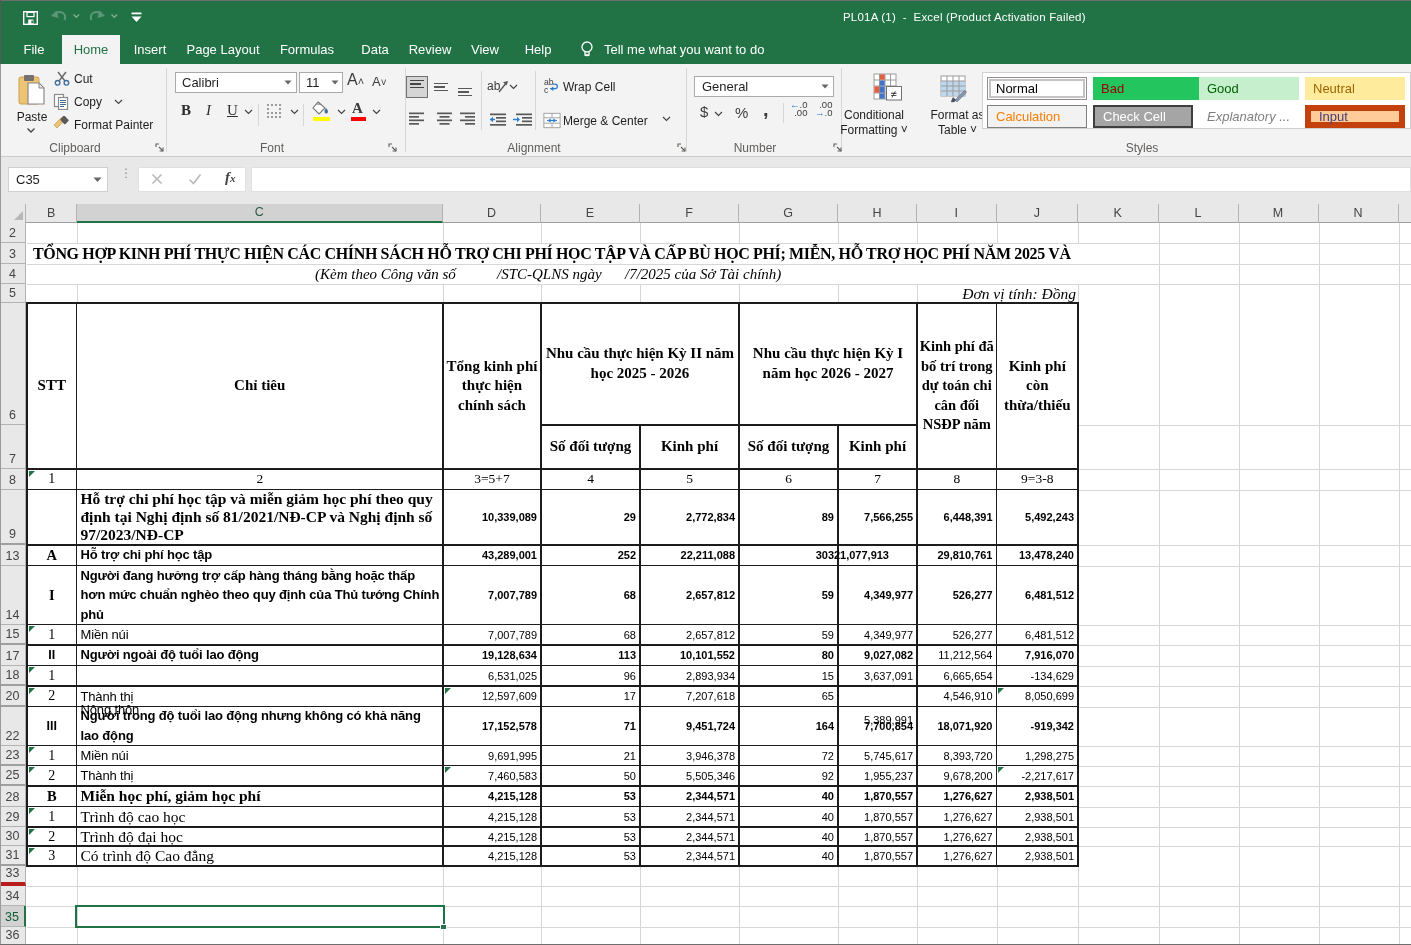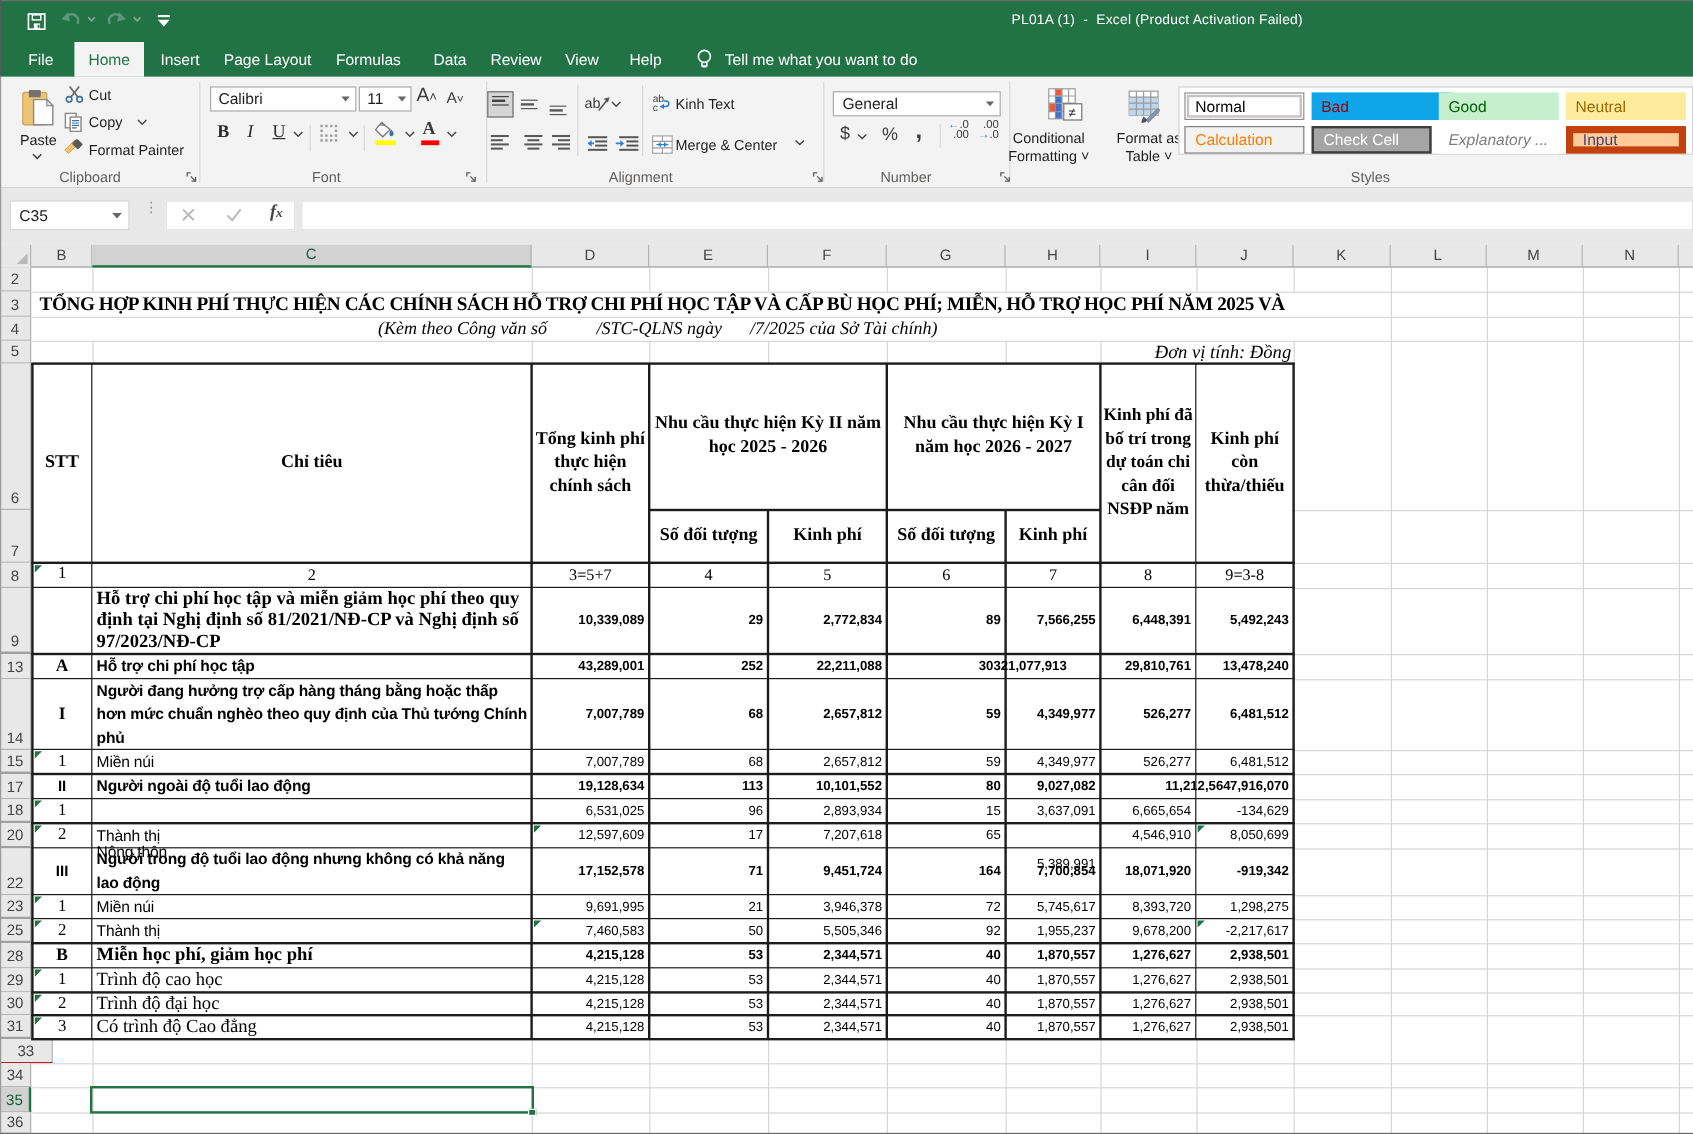--- a/index.html
+++ b/index.html
@@ -206,21 +206,21 @@
 <svg class="a" style="left:509px;top:84px" width="9" height="6" viewBox="0 0 9 6">
       <path d="M 1 1 l 3.5 3.5 L 8 1" stroke="#444" fill="none" stroke-width="1.2"></path>
     </svg>
 <div class="a" style="left:535px;top:71px;width:1px;height:59px;background:#d8d7d6"></div>
 <svg class="a" style="left:543px;top:77px" width="18" height="18" viewBox="0 0 20 20">
 <text x="1" y="8.5" font-size="9.5" fill="#3b3b3b">ab</text>
       <text x="1" y="17.5" font-size="9.5" fill="#3b3b3b">c</text>
 <path d="M 8 13 l 5 0 q 3 0 3 -2.5 q 0 -2.5 -3 -2.5 l -2 0" stroke="#2b7cd3" stroke-width="1.3" fill="none"></path>
 <path d="M 11.5 10.5 l -3.5 2.5 l 3.5 2.5 z" fill="#2b7cd3"></path>
     </svg>
-<div class="a" style="left:563px;top:80px;font-size:12px;color:#1e1e1e">Kinh Text</div>
+<div class="a" style="left:563px;top:80px;font-size:12px;color:#1e1e1e">Wrap Cell</div>
 <svg class="a" style="left:406px;top:109px" width="22" height="20" viewBox="0 0 22 20">
       <rect x="3" y="3.5" width="15" height="1.7" fill="#595959"></rect>
       <rect x="3" y="7" width="10" height="1.7" fill="#595959"></rect>
       <rect x="3" y="10.5" width="15" height="1.7" fill="#595959"></rect>
       <rect x="3" y="14" width="10" height="1.7" fill="#595959"></rect>
     </svg>
 <svg class="a" style="left:434px;top:109px" width="22" height="20" viewBox="0 0 22 20">
       <rect x="3" y="3.5" width="15" height="1.7" fill="#595959"></rect>
       <rect x="5.5" y="7" width="10" height="1.7" fill="#595959"></rect>
       <rect x="3" y="10.5" width="15" height="1.7" fill="#595959"></rect>
@@ -292,21 +292,21 @@
 <rect x="2" y="2" width="24" height="20" fill="#fff" stroke="#9b9b9b"></rect>
 <rect x="2" y="7" width="24" height="15" fill="#bdd7ee"></rect>
 <path d="M 2 7 l 24 0 M 2 12 l 24 0 M 2 17 l 24 0 M 8 2 l 0 20 M 14 2 l 0 20 M 20 2 l 0 20" stroke="#9b9b9b" fill="none"></path>
 <path d="M 16 26 l 8 -8 q 2 -2 3 -1 q 1 1 -1 3 l -8 8 z" fill="#8496b0" stroke="#767171" stroke-width=".6"></path>
 <path d="M 12 28 q 4 1 5 -2 l -3 -3 q -2 4 -2 5" fill="#44546a"></path>
     </svg>
 <div class="a ctr" style="left:925px;top:108px;width:65px;height:14px;font-size:12px;color:#1e1e1e">Format as</div>
 <div class="a ctr" style="left:925px;top:123px;width:65px;height:14px;font-size:12px;color:#1e1e1e">Table ˅</div>
 <div class="a" style="left:982px;top:72px;width:429px;height:57px;background:#fff;border:1px solid #d0d0d0"></div>
 <div class="a vctr" style="left:987px;top:77px;width:100px;height:23px;background:#fff;color:#000;font-size:13px;border:1px solid #948e8e;outline:2px solid #c6c3c3;outline-offset:-4px;padding-left:8px">Normal</div>
-<div class="a vctr" style="left:1093px;top:77px;width:116px;height:23px;background:#0ea5e9;color:#9c0006;font-size:13px;padding-left:8px">Bad</div>
+<div class="a vctr" style="left:1093px;top:77px;width:116px;height:23px;background:#22c55e;color:#9c0006;font-size:13px;padding-left:8px">Bad</div>
 <div class="a vctr" style="left:1199px;top:77px;width:100px;height:23px;background:#c6efce;color:#006100;font-size:13px;padding-left:8px">Good</div>
 <div class="a vctr" style="left:1305px;top:77px;width:100px;height:23px;background:#ffeb9c;color:#9c6500;font-size:13px;padding-left:8px">Neutral</div>
 <div class="a vctr" style="left:987px;top:105px;width:100px;height:23px;background:#f2f2f2;color:#fa7d00;font-size:13px;border:1px solid #7f7f7f;padding-left:8px">Calculation</div>
 <div class="a vctr" style="left:1093px;top:105px;width:100px;height:23px;background:#a5a5a5;color:#fff;font-size:13px;border:2px solid #3f3f3f;padding-left:8px">Check Cell</div>
 <div class="a vctr" style="left:1199px;top:105px;width:100px;height:23px;background:#fff;color:#7f7f7f;font-size:13px;font-style:italic;padding-left:8px">Explanatory ...</div>
 <div class="a vctr" style="left:1305px;top:105px;width:100px;height:23px;background:#ffcc99;color:#3f3f76;font-size:13px;border:6px solid #c2410c;padding-left:8px">Input</div>
 <div class="a" style="left:0px;top:157px;width:1411px;height:47px;background:#e8e8e8"></div>
 <div class="a" style="left:8px;top:167px;width:100px;height:25px;background:#fff;border:1px solid #d0d0d0;font-size:13px;color:#1e1e1e;padding:4px 0 0 7px">C35</div>
 <svg class="a" style="left:93px;top:177px" width="9" height="6" viewBox="0 0 9 6">
       <path d="M 0.5 0.5 L 4.5 5 L 8.5 0.5" fill="#666"></path>
@@ -353,21 +353,21 @@
 <div class="a ctr" style="left:0px;top:645px;width:26px;height:20.5px;background:#e8e8e8;border-right:1px solid #b3b3b3;border-bottom:1px solid #b3b3b3;color:#444;font-size:12.5px;align-items:flex-end;padding-bottom:2px">17</div>
 <div class="a ctr" style="left:0px;top:665.5px;width:26px;height:20.5px;background:#e8e8e8;border-right:1px solid #b3b3b3;border-bottom:2px solid #9f9f9f;color:#444;font-size:12.5px;align-items:flex-end;padding-bottom:2px">18</div>
 <div class="a ctr" style="left:0px;top:686px;width:26px;height:20.5px;background:#e8e8e8;border-right:1px solid #b3b3b3;border-bottom:2px solid #9f9f9f;color:#444;font-size:12.5px;align-items:flex-end;padding-bottom:2px">20</div>
 <div class="a ctr" style="left:0px;top:706.5px;width:26px;height:39.0px;background:#e8e8e8;border-right:1px solid #b3b3b3;border-bottom:1px solid #b3b3b3;color:#444;font-size:12.5px;align-items:flex-end;padding-bottom:2px">22</div>
 <div class="a ctr" style="left:0px;top:745.5px;width:26px;height:20.0px;background:#e8e8e8;border-right:1px solid #b3b3b3;border-bottom:2px solid #9f9f9f;color:#444;font-size:12.5px;align-items:flex-end;padding-bottom:2px">23</div>
 <div class="a ctr" style="left:0px;top:765.5px;width:26px;height:20.5px;background:#e8e8e8;border-right:1px solid #b3b3b3;border-bottom:2px solid #9f9f9f;color:#444;font-size:12.5px;align-items:flex-end;padding-bottom:2px">25</div>
 <div class="a ctr" style="left:0px;top:786px;width:26px;height:20.5px;background:#e8e8e8;border-right:1px solid #b3b3b3;border-bottom:1px solid #b3b3b3;color:#444;font-size:12.5px;align-items:flex-end;padding-bottom:2px">28</div>
 <div class="a ctr" style="left:0px;top:806.5px;width:26px;height:20.5px;background:#e8e8e8;border-right:1px solid #b3b3b3;border-bottom:1px solid #b3b3b3;color:#444;font-size:12.5px;align-items:flex-end;padding-bottom:2px">29</div>
 <div class="a ctr" style="left:0px;top:827px;width:26px;height:19px;background:#e8e8e8;border-right:1px solid #b3b3b3;border-bottom:1px solid #b3b3b3;color:#444;font-size:12.5px;align-items:flex-end;padding-bottom:2px">30</div>
 <div class="a ctr" style="left:0px;top:846px;width:26px;height:20px;background:#e8e8e8;border-right:1px solid #b3b3b3;border-bottom:2px solid #9f9f9f;color:#444;font-size:12.5px;align-items:flex-end;padding-bottom:2px">31</div>
-<div class="a ctr" style="left:0px;top:866px;width:44px;height:20px;background:#e8e8e8;border-right:1px solid #b3b3b3;border-bottom:1px solid #b91c1c;color:#444;font-size:12.5px;align-items:flex-end;padding-bottom:2px">33</div>
+<div class="a ctr" style="left:0px;top:866px;width:26px;height:20px;background:#e8e8e8;border-right:1px solid #b3b3b3;border-bottom:4px solid #b91c1c;color:#444;font-size:12.5px;align-items:flex-end;padding-bottom:2px">33</div>
 <div class="a ctr" style="left:0px;top:886px;width:26px;height:20px;background:#e8e8e8;border-right:1px solid #b3b3b3;border-bottom:1px solid #b3b3b3;color:#444;font-size:12.5px;align-items:flex-end;padding-bottom:2px">34</div>
 <div class="a ctr" style="left:0px;top:906px;width:26px;height:20.5px;background:#d2d2d2;border-right:2px solid #217346;border-bottom:1px solid #b3b3b3;color:#0e5c36;font-size:12.5px;align-items:flex-end;padding-bottom:2px">35</div>
 <div class="a ctr" style="left:0px;top:926.5px;width:26px;height:18.5px;background:#e8e8e8;border-right:1px solid #b3b3b3;border-bottom:1px solid #b3b3b3;color:#444;font-size:12.5px;align-items:flex-end;padding-bottom:2px">36</div>
 <div class="a gl" style="left:76.5px;top:222.5px;width:1px;height:20.5px"></div>
 <div class="a gl" style="left:443px;top:222.5px;width:1px;height:20.5px"></div>
 <div class="a gl" style="left:541px;top:222.5px;width:1px;height:20.5px"></div>
 <div class="a gl" style="left:640px;top:222.5px;width:1px;height:20.5px"></div>
 <div class="a gl" style="left:739px;top:222.5px;width:1px;height:20.5px"></div>
 <div class="a gl" style="left:838px;top:222.5px;width:1px;height:20.5px"></div>
 <div class="a gl" style="left:917px;top:222.5px;width:1px;height:20.5px"></div>
@@ -524,21 +524,21 @@
 <div class="a vctr num" style="left:838px;top:624.5px;width:79px;height:20.5px;padding-right:4px;">4,349,977</div>
 <div class="a vctr num" style="left:917px;top:624.5px;width:79.5px;height:20.5px;padding-right:4px;">526,277</div>
 <div class="a vctr num" style="left:996.5px;top:624.5px;width:81.5px;height:20.5px;padding-right:4px;">6,481,512</div>
 <div class="a ctr" style="left:27px;top:645px;width:49.5px;height:20.5px;font-size:12.5px;font-weight:bold;">II</div>
 <div class="a vctr" style="left:76.5px;top:645px;width:366.5px;height:20.5px;font-size:13px;letter-spacing:-0.15px;font-weight:bold;line-height:19.6px;padding:0 4px;white-space:nowrap;">Người ngoài độ tuổi lao động</div>
 <div class="a vctr num" style="left:443px;top:645px;width:98px;height:20.5px;font-weight:bold;padding-right:4px;">19,128,634</div>
 <div class="a vctr num" style="left:541px;top:645px;width:99px;height:20.5px;font-weight:bold;padding-right:4px;">113</div>
 <div class="a vctr num" style="left:640px;top:645px;width:99px;height:20.5px;font-weight:bold;padding-right:4px;">10,101,552</div>
 <div class="a vctr num" style="left:739px;top:645px;width:99px;height:20.5px;font-weight:bold;padding-right:4px;">80</div>
 <div class="a vctr num" style="left:838px;top:645px;width:79px;height:20.5px;font-weight:bold;padding-right:4px;">9,027,082</div>
-<div class="a vctr num" style="left:917px;top:645px;width:79.5px;height:20.5px;font-weight:bold;padding-right:4px;margin-left:33px;">11,212,564</div>
+<div class="a vctr num" style="left:917px;top:645px;width:79.5px;height:20.5px;font-weight:normal;padding-right:4px;">11,212,564</div>
 <div class="a vctr num" style="left:996.5px;top:645px;width:81.5px;height:20.5px;font-weight:bold;padding-right:4px;">7,916,070</div>
 <div class="a ctr" style="left:27px;top:665.5px;width:49.5px;height:20.5px;font-family:'Liberation Serif',serif;font-size:14px;">1</div>
 <div class="a vctr" style="left:76.5px;top:665.5px;width:366.5px;height:20.5px;font-size:13px;letter-spacing:-0.15px;padding:0 4px;white-space:nowrap;margin-top:34px;">Nông thôn</div>
 <div class="a vctr num" style="left:443px;top:665.5px;width:98px;height:20.5px;padding-right:4px;">6,531,025</div>
 <div class="a vctr num" style="left:541px;top:665.5px;width:99px;height:20.5px;padding-right:4px;">96</div>
 <div class="a vctr num" style="left:640px;top:665.5px;width:99px;height:20.5px;padding-right:4px;">2,893,934</div>
 <div class="a vctr num" style="left:739px;top:665.5px;width:99px;height:20.5px;padding-right:4px;">15</div>
 <div class="a vctr num" style="left:838px;top:665.5px;width:79px;height:20.5px;padding-right:4px;">3,637,091</div>
 <div class="a vctr num" style="left:917px;top:665.5px;width:79.5px;height:20.5px;padding-right:4px;">6,665,654</div>
 <div class="a vctr num" style="left:996.5px;top:665.5px;width:81.5px;height:20.5px;padding-right:4px;">-134,629</div>

